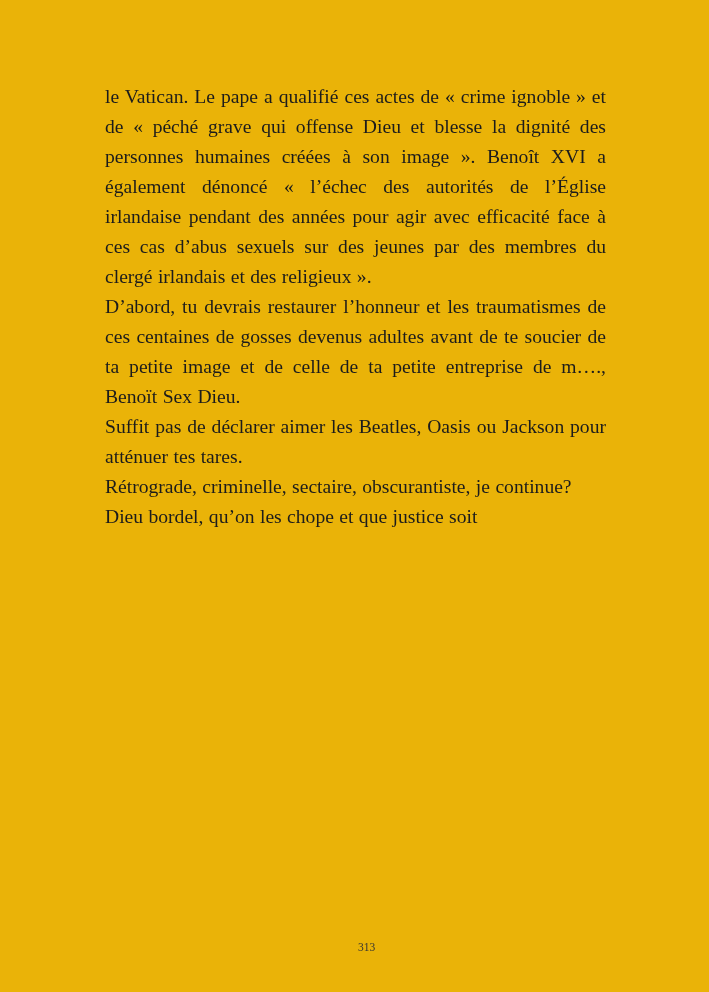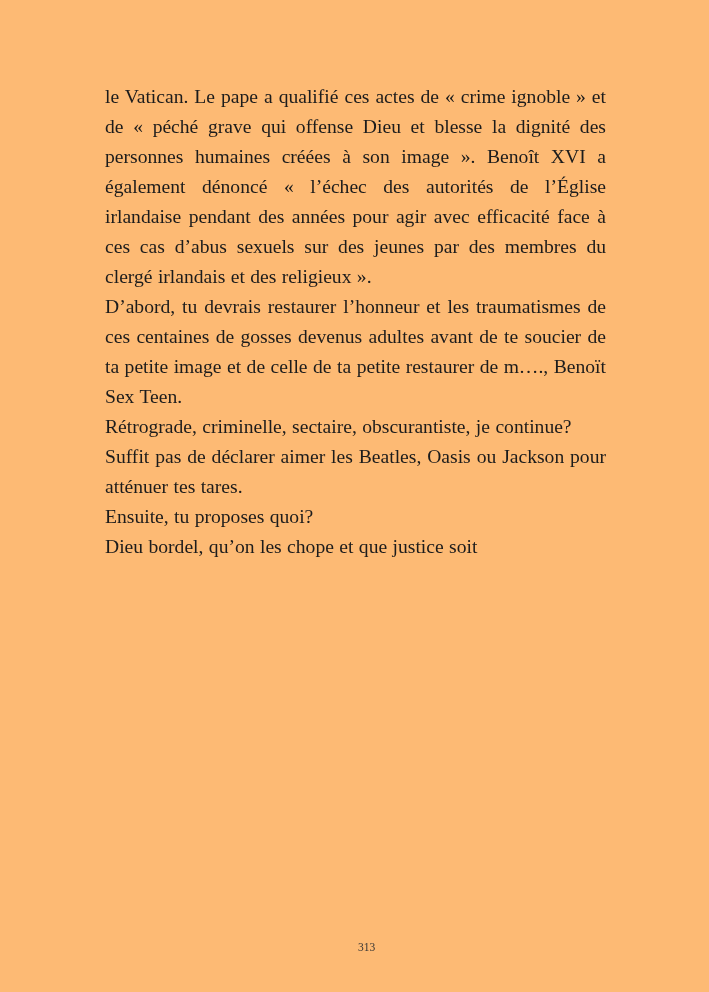--- a/index.html
+++ b/index.html
@@ -14,21 +14,21 @@
     font-family: "Liberation Serif", "DejaVu Serif", serif;
     color: #1c1c1c;
     overflow: hidden;
   }
   .page {
     position: absolute;
     top: 0;
     left: 0;
     width: 709px;
     height: 992px;
-    background: #fdba74;
+    background: #eab308;
   }
   .text-block {
     position: absolute;
     top: 82px;
     left: 105px;
     width: 501px;
   }
   .text-block p {
     margin: 0;
     padding: 0;
@@ -47,20 +47,19 @@
     font-size: 11.5px;
     color: #333333;
   }
 </style>
 </head>
 <body>
 
 <div class="page">
   <div class="text-block">
     <p>le Vatican. Le pape a qualifié ces actes de « crime ignoble » et de « péché grave qui offense Dieu et blesse la dignité des personnes humaines créées à son image ». Benoît XVI a également dénoncé « l’échec des autorités de l’Église irlandaise pendant des années pour agir avec efficacité face à ces cas d’abus sexuels sur des jeunes par des membres du clergé irlandais et des religieux ».</p>
-    <p>D’abord, tu devrais restaurer l’honneur et les traumatismes de ces centaines de gosses devenus adultes avant de te soucier de ta petite image et de celle de ta petite restaurer de m…., Benoït Sex Teen.</p>
+    <p>D’abord, tu devrais restaurer l’honneur et les traumatismes de ces centaines de gosses devenus adultes avant de te soucier de ta petite image et de celle de ta petite entreprise de m…., Benoït Sex Dieu.</p>
+    <p>Suffit pas de déclarer aimer les Beatles, Oasis ou Jackson pour atténuer tes tares.</p>
     <p>Rétrograde, criminelle, sectaire, obscurantiste, je continue?</p>
-    <p>Suffit pas de déclarer aimer les Beatles, Oasis ou Jackson pour atténuer tes tares.</p>
-    <p>Ensuite, tu proposes quoi?</p>
     <p>Dieu bordel, qu’on les chope et que justice soit</p>
   </div>
   <div class="page-footer">313</div>
 </div>
 
 </body></html>

